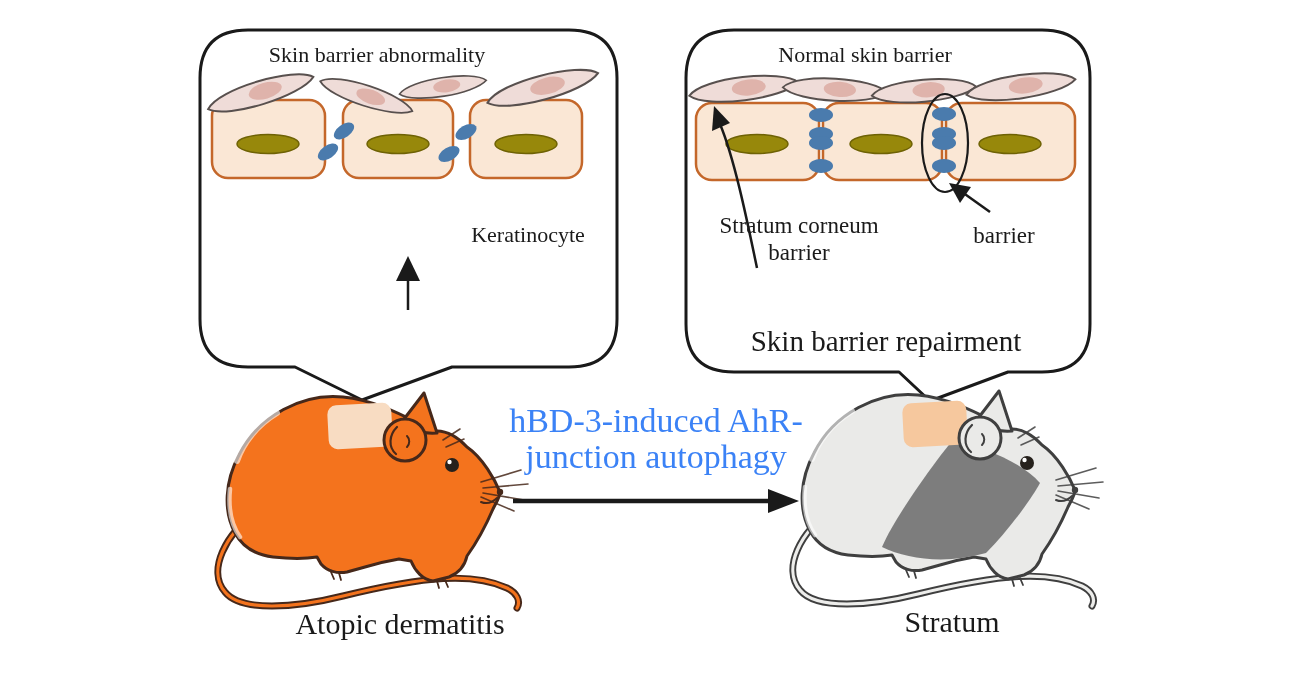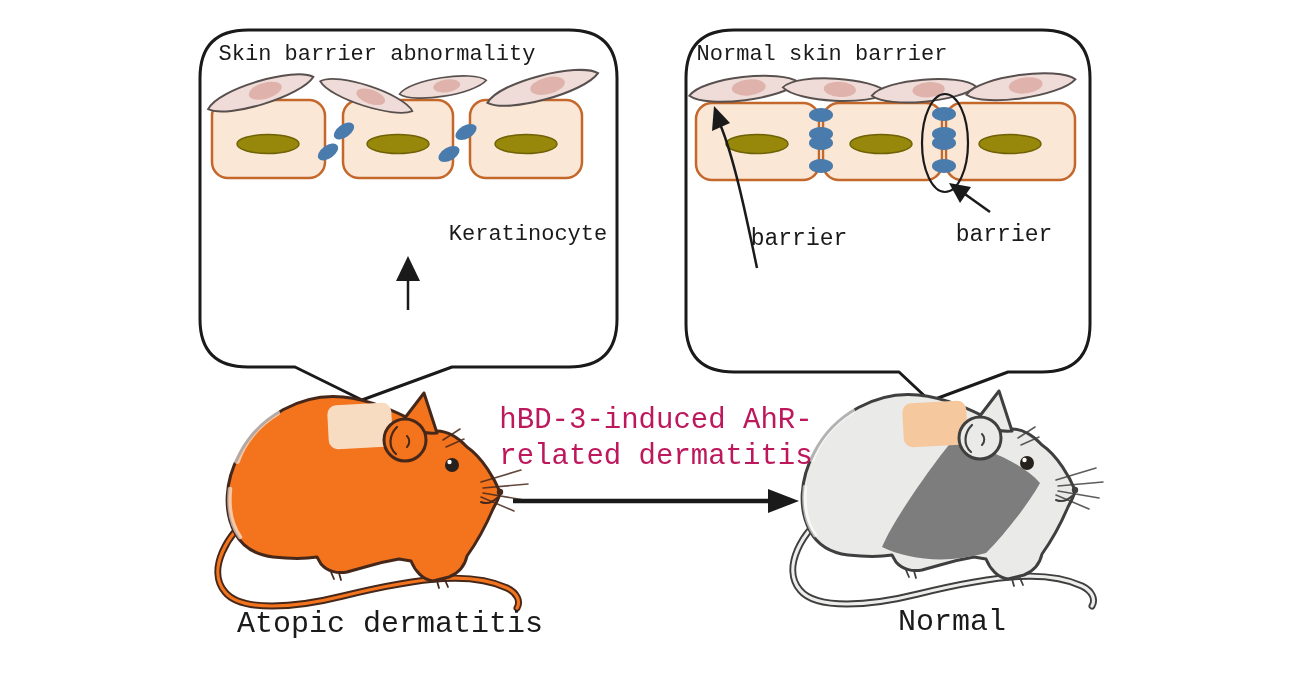--- a/index.html
+++ b/index.html
@@ -1,30 +1,30 @@
 <!DOCTYPE html>
 <html><head>
 <meta charset="utf-8">
 <style>
   html,body{margin:0;padding:0;background:#ffffff;}
   .stage{
     position:relative;width:1148px;height:680px;background:#ffffff;overflow:hidden;
-    font-family:Liberation Mono, monospace;color:#1a1a1a;
+    font-family:Liberation Serif, serif;color:#1a1a1a;
   }
   .stage svg{position:absolute;left:0;top:0;}
   .lbl{
     position:absolute;transform:translate(-50%,-50%);
     white-space:nowrap;text-align:center;color:#1a1a1a;line-height:1.2;
   }
   .lbl span{display:block;}
   .sz22{font-size:22px;}
   .sz23{font-size:23px;line-height:27px;}
   .sz29{font-size:29px;}
   .sz30{font-size:30px;}
-  .red{color:#be185d;font-size:29px;line-height:36px;}
+  .red{color:#3b82f6;font-size:34px;line-height:36px;}
 </style>
 </head>
 <body>
 
 <div class="stage">
 
   <svg width="1298" height="680" viewBox="0 0 1298 680">
     <defs>
 
       <g id="spindle">
@@ -146,33 +146,35 @@
       <polygon points="768,489 799,501 768,513" fill="#1a1a1a"></polygon>
     </g>
   </svg>
 
   <div class="lbl sz22" style="left:377px;top:55px;">Skin barrier abnormality</div>
 
   <div class="lbl sz22" style="left:528px;top:195px;margin-top:40px;">Keratinocyte</div>
 
 
 
-  <div class="lbl sz22" style="left:822px;top:55px;">Normal skin barrier</div>
+  <div class="lbl sz22" style="left:865px;top:55px;">Normal skin barrier</div>
 
   <div class="lbl sz23" style="left:799px;top:239px;">
+    <span>Stratum corneum</span>
     <span>barrier</span>
   </div>
 
   <div class="lbl sz23" style="left:1004px;top:235px;">
     <span>barrier</span>
   </div>
 
+  <div class="lbl sz29" style="left:886px;top:341px;">Skin barrier repairment</div>
 
   <div class="lbl red" style="left:656px;top:439px;">
     <span>hBD-3-induced AhR-</span>
-    <span>related dermatitis</span>
+    <span>junction autophagy</span>
   </div>
 
-  <div class="lbl sz30" style="left:390px;top:624px;">Atopic dermatitis</div>
+  <div class="lbl sz30" style="left:400px;top:624px;">Atopic dermatitis</div>
 
-  <div class="lbl sz30" style="left:952px;top:622px;">Normal</div>
+  <div class="lbl sz30" style="left:952px;top:622px;">Stratum</div>
 
 </div>
 
 </body></html>

